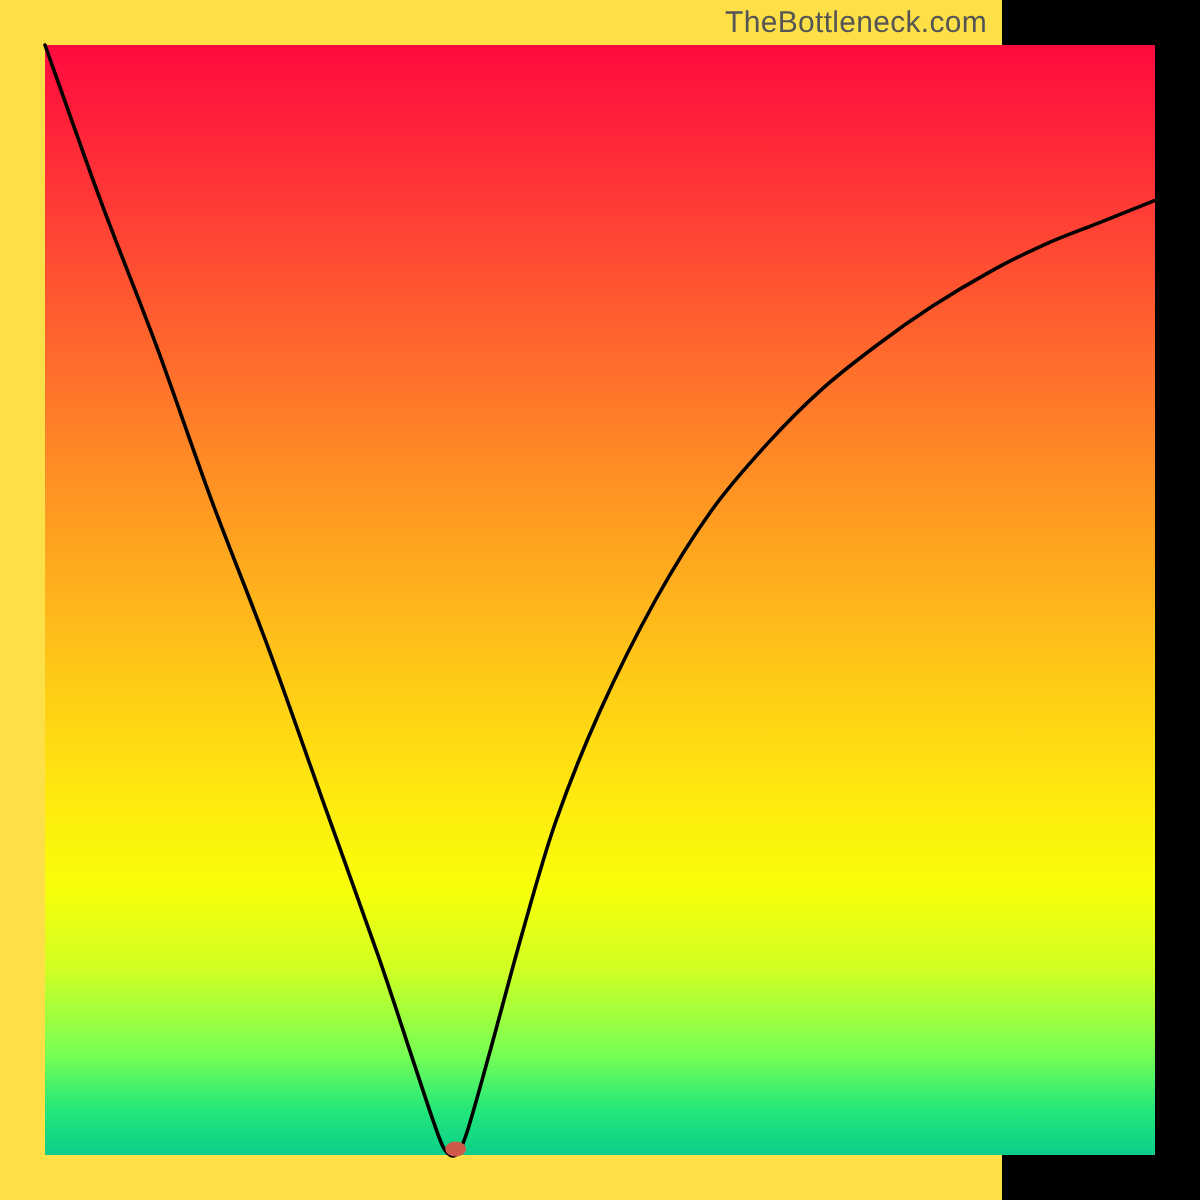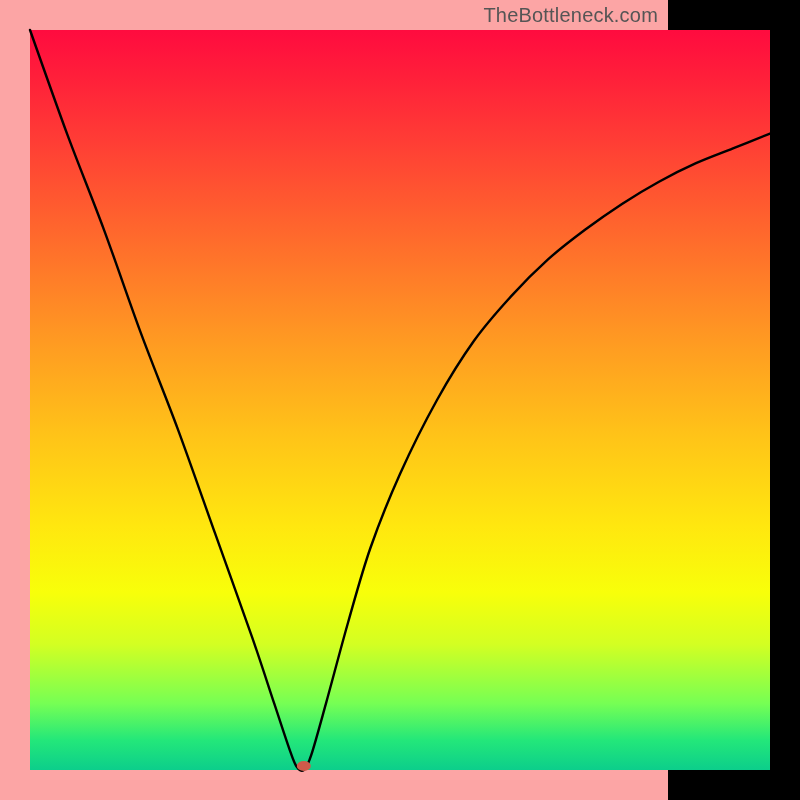--- a/index.html
+++ b/index.html
@@ -8,21 +8,21 @@
     width: 800px;
     height: 800px;
     background: #000;
     overflow: hidden;
     font-family: Arial, Helvetica, sans-serif;
   }
   .frame {
     position: relative;
     width: 668px;
     height: 800px;
-    background: #fca5a5;
+    background: #fde047;
     text-decoration: underline;
   }
   .watermark {
     position: absolute;
     top: 4px;
     right: 10px;
     color: #555;
     font-size: 20px;
     font-weight: 500;
     letter-spacing: 0.2px;

